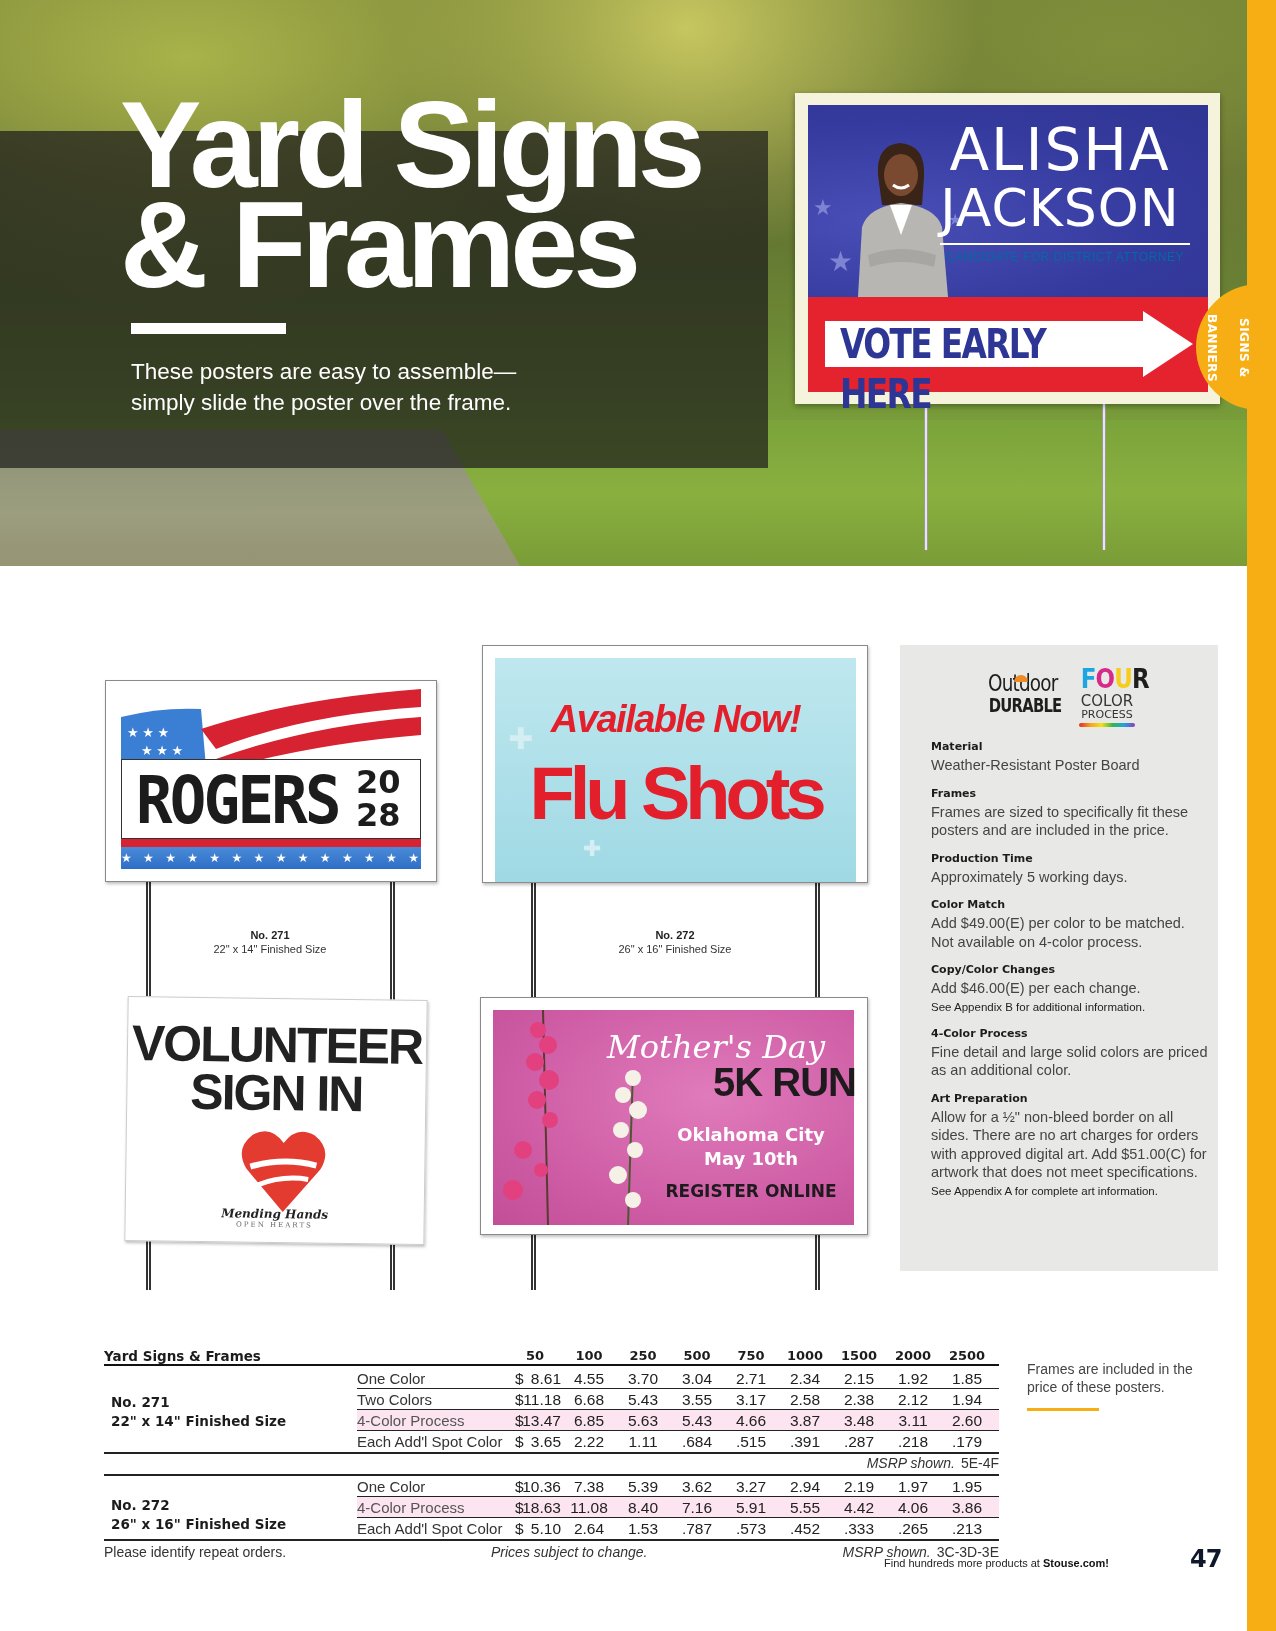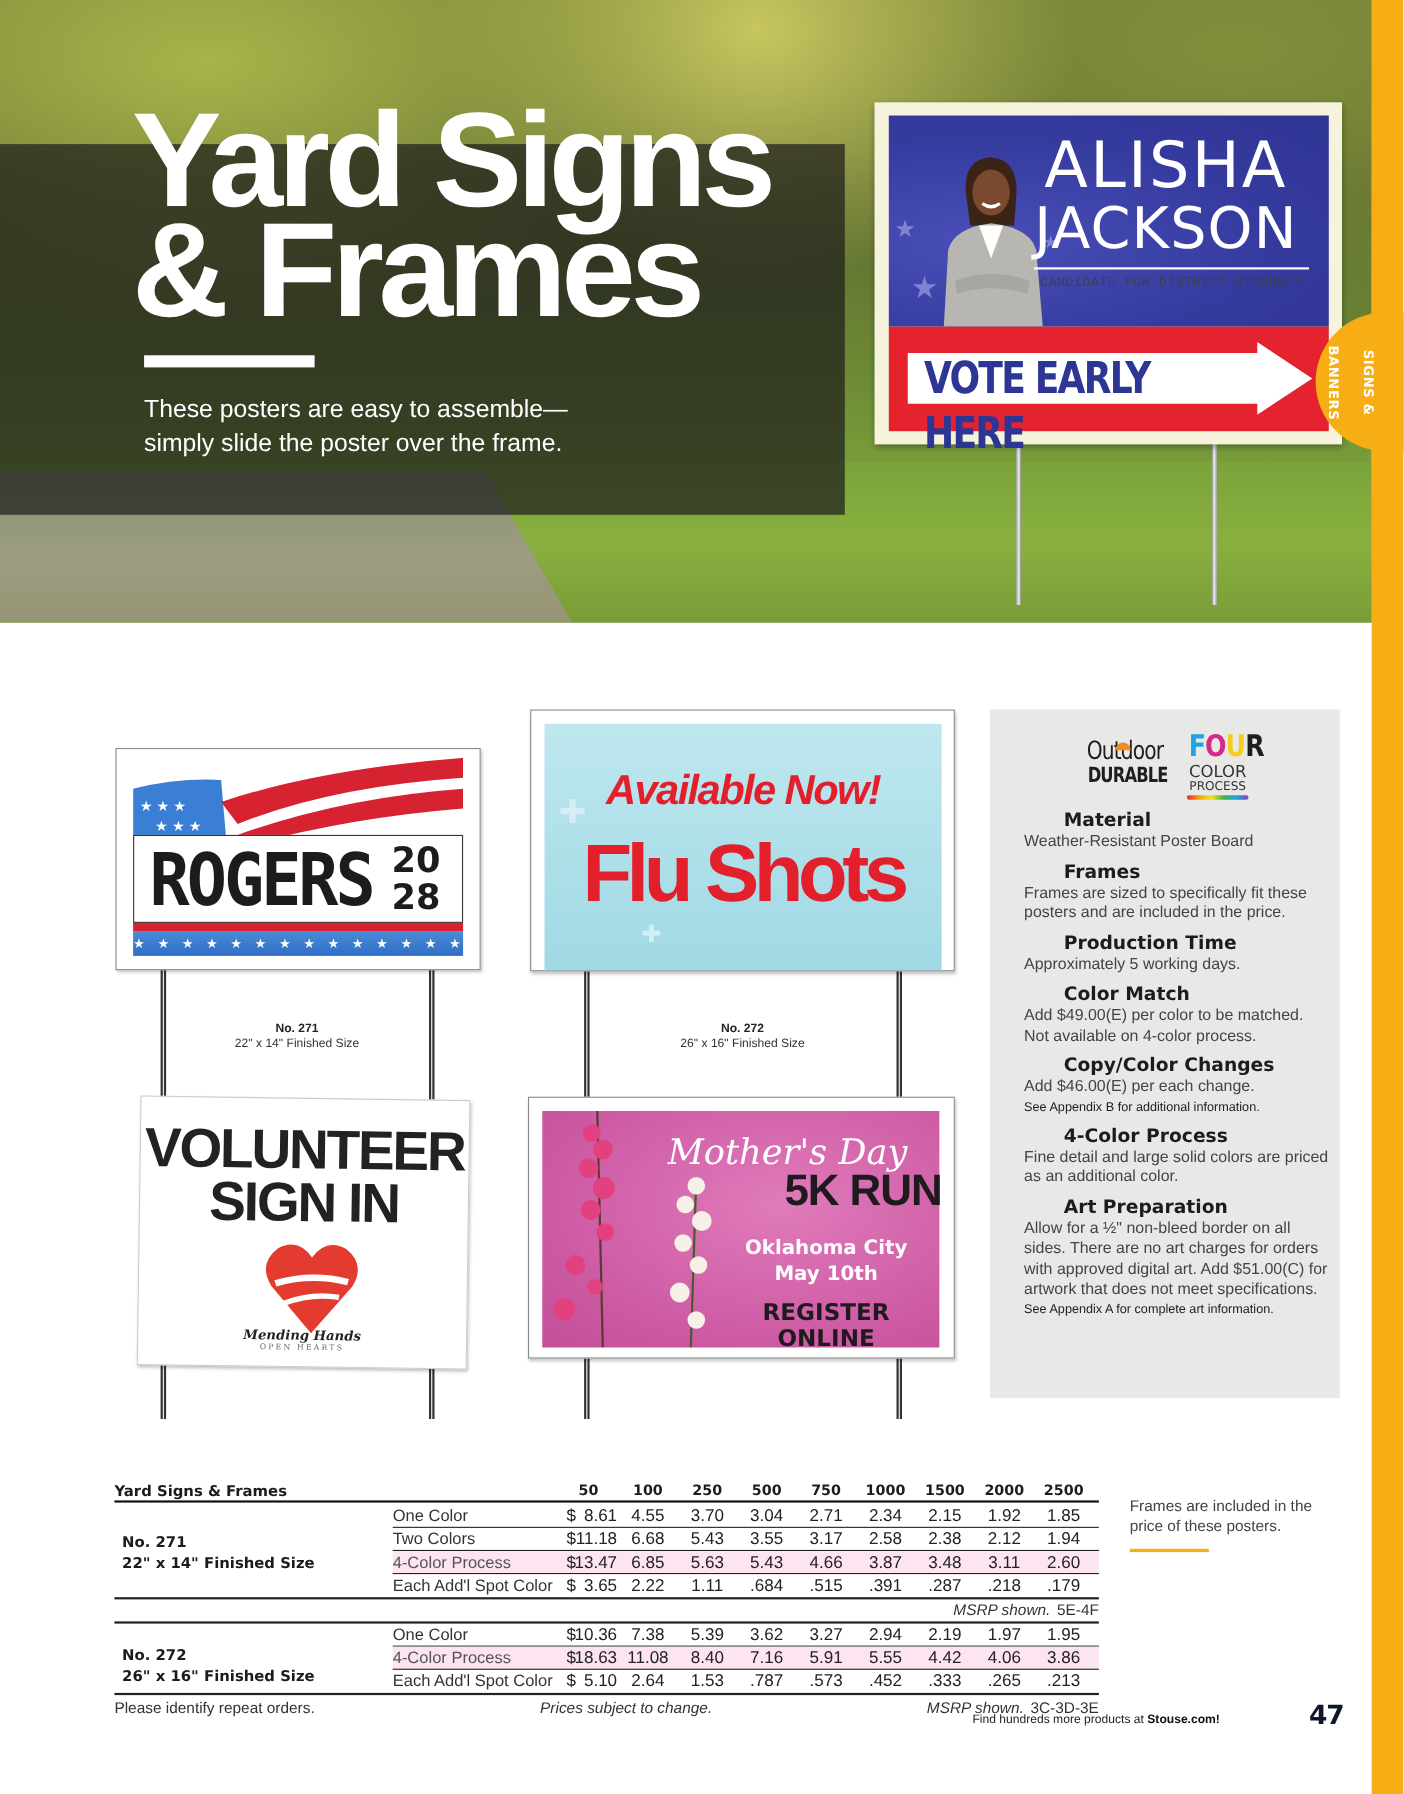--- a/index.html
+++ b/index.html
@@ -27,21 +27,21 @@
   .hero-rule { position: absolute; left: 131px; top: 323px; width: 155px; height: 11px; background: #fff; }
   .hero-sub { position: absolute; left: 131px; top: 356px; color: #fff; font-size: 22.5px; line-height: 31px; font-family: "Liberation Sans", sans-serif; }
 
   
   .campaign { position: absolute; left: 795px; top: 93px; width: 425px; height: 311px; background: #f6f3dc; box-shadow: 0 2px 6px rgba(0,0,0,0.35); }
   .campaign-blue { position: absolute; left: 13px; top: 12px; width: 400px; height: 192px; background: radial-gradient(ellipse at 20% 60%, #4a4fb8 0%, #353a9e 60%, #2f3592 100%); overflow: hidden; }
   .campaign-person { position: absolute; left: 40px; top: 30px; width: 105px; height: 162px; }
   .campaign-name { position: absolute; left: 130px; top: 28px; width: 270px; text-align: center; color: #fff; font-family: "DejaVu Sans", sans-serif; font-weight: normal; font-size: 58px; line-height: 58px; letter-spacing: 2px; }
   .campaign-name2 { position: absolute; left: 130px; top: 88px; width: 270px; text-align: center; color: #fff; font-family: "DejaVu Sans", sans-serif; font-size: 52px; line-height: 54px; letter-spacing: 1px; }
   .campaign-line { position: absolute; left: 145px; top: 150px; width: 250px; height: 2px; background: #fff; }
-  .campaign-role { position: absolute; left: 140px; top: 157px; width: 260px; text-align: center; color: #404040; font-size: 12px; letter-spacing: 0.5px; font-family: Liberation Mono, monospace; }
+  .campaign-role { position: absolute; left: 140px; top: 157px; width: 260px; text-align: center; color: #0369a1; font-size: 12px; letter-spacing: 0.5px; font-family: Liberation Sans, sans-serif; }
   .campaign-red { position: absolute; left: 13px; top: 204px; width: 400px; height: 95px; background: #e4232f; }
   .campaign-arrow { position: absolute; left: 30px; top: 218px; width: 368px; height: 66px; }
   .campaign-vote { position: absolute; left: 45px; top: 226px; width: 300px; color: #2e3695; font-family: "DejaVu Sans", sans-serif; font-weight: bold; font-size: 40px; line-height: 50px; letter-spacing: -2px; transform: scaleX(0.82); transform-origin: left center; }
   .stake { position: absolute; width: 4px; background: #e8e8e8; border-left: 1px solid #9a9a9a; border-right: 1px solid #9a9a9a; }
 
   
   .sign { position: absolute; background: #fff; border: 1px solid #8a8a8a; box-shadow: 1px 2px 3px rgba(0,0,0,0.25); overflow: hidden; }
   .leg { position: absolute; width: 5px; background: #fff; border-left: 2px solid #333; border-right: 2px solid #333; }
   .caption { position: absolute; text-align: center; font-size: 11px; line-height: 14px; color: #333; }
   .caption b { font-weight: bold; color: #222; }
@@ -63,37 +63,37 @@
   .vol-title { position: absolute; left: 0; top: 22px; width: 100%; text-align: center; font-family: "Liberation Sans", sans-serif; font-weight: bold; font-size: 50px; line-height: 48px; color: #222; letter-spacing: -2px; }
   .vol-heart { position: absolute; left: 112px; top: 128px; width: 90px; height: 85px; }
   .vol-brand { position: absolute; left: 0; top: 208px; width: 100%; text-align: center; font-family: "DejaVu Serif", serif; font-style: italic; font-weight: bold; font-size: 12px; color: #222; }
   .vol-brand2 { position: absolute; left: 0; top: 222px; width: 100%; text-align: center; font-family: "DejaVu Serif", serif; font-size: 7px; letter-spacing: 2px; color: #666; }
 
   
   .md-bg { position: absolute; left: 12px; top: 12px; width: 361px; height: 215px; background: radial-gradient(ellipse at 60% 40%, #e07bbb 0%, #cf5ea6 60%, #c24e98 100%); overflow: hidden; }
   .md-script { position: absolute; left: 105px; top: 30px; width: 260px; text-align: center; color: #fff; font-family: "DejaVu Serif", serif; font-style: italic; font-size: 32px; }
   .md-5k { position: absolute; left: 200px; top: 62px; width: 175px; text-align: right; color: #1e1a1e; font-family: "Liberation Sans", sans-serif; font-weight: bold; font-size: 40px; letter-spacing: -1px; }
   .md-city { position: absolute; left: 170px; top: 125px; width: 200px; text-align: center; color: #fff; font-family: "DejaVu Sans", sans-serif; font-weight: bold; font-size: 18px; line-height: 24px; }
-  .md-reg { position: absolute; left: 165px; top: 183px; width: 210px; text-align: center; color: #1e1a1e; font-family: "DejaVu Sans", sans-serif; font-weight: bold; font-size: 21px; }
+  .md-reg { position: absolute; left: 165px; top: 183px; width: 210px; text-align: center; color: #1e1a1e; font-family: "DejaVu Sans", sans-serif; font-weight: bold; font-size: 17px; }
   .md-flowers { position: absolute; left: 12px; top: 12px; width: 200px; height: 215px; }
 
   
   .spec { position: absolute; left: 900px; top: 645px; width: 318px; height: 626px; background: #e8e9e6; }
   .spec-logos { position: absolute; left: 80px; top: 20px; width: 170px; height: 64px; }
   .outdoor { position: absolute; left: 0; top: 6px; width: 80px; text-align: center; font-family: "DejaVu Sans", sans-serif; color: #1e1e1e; }
   .outdoor .o1 { font-size: 23px; line-height: 24px; letter-spacing: -1px; transform: scaleX(0.8); display: block; }
   .outdoor .o2 { font-size: 19px; font-weight: bold; line-height: 20px; letter-spacing: -1px; transform: scaleX(0.78); display: block; }
   .four { position: absolute; left: 96px; top: 0; width: 62px; text-align: center; font-family: "DejaVu Sans", sans-serif; }
   .four .f1 { font-size: 27px; font-weight: bold; line-height: 28px; letter-spacing: -1px; display: block; transform: scaleX(0.85); }
   .four .f2 { font-size: 15px; line-height: 16px; color: #333; display: block; }
   .four .f3 { font-size: 11px; line-height: 12px; color: #333; display: block; }
   .four .rainbow { display: block; width: 56px; height: 4px; margin: 2px auto 0; background: linear-gradient(90deg, #e22b2b, #f6a21a, #f5e11a, #39b54a, #1ca5e0, #8d3fb8); border-radius: 2px; }
   .spec-body { position: absolute; left: 31px; top: 92px; width: 280px; }
   .spec-item { margin-bottom: 9px; }
-  .spec-h { font-family: "DejaVu Sans", sans-serif; font-weight: bold; font-size: 17px; line-height: 19px; color: #1c1c1c; margin-left: 36px; }
+  .spec-h { font-family: "DejaVu Sans", sans-serif; font-weight: bold; font-size: 11px; line-height: 19px; color: #1c1c1c; }
   .spec-t { font-family: "Liberation Sans", sans-serif; font-size: 14.5px; line-height: 18.5px; color: #444; }
   .spec-n { font-family: "Liberation Sans", sans-serif; font-size: 11.5px; line-height: 15px; color: #222; margin-top: 2px; }
 
   
   .ptable { position: absolute; left: 104px; top: 1346px; width: 895px; font-family: "Liberation Sans", sans-serif; }
   .pt-head { position: absolute; left: 0; top: 0; width: 895px; height: 20px; border-bottom: 2.5px solid #111; }
   .pt-title { position: absolute; left: 0; top: 2px; font-family: "DejaVu Sans", sans-serif; font-weight: bold; font-size: 13.5px; color: #1c1c1c; }
   .pt-q { position: absolute; top: 2px; width: 54px; text-align: center; font-family: "DejaVu Sans", sans-serif; font-weight: bold; font-size: 13px; color: #1c1c1c; }
   .pt-row { position: absolute; left: 253px; width: 642px; height: 21px; border-bottom: 1.5px solid #222; }
   .pt-row.hl { background: #fce4f1; }

